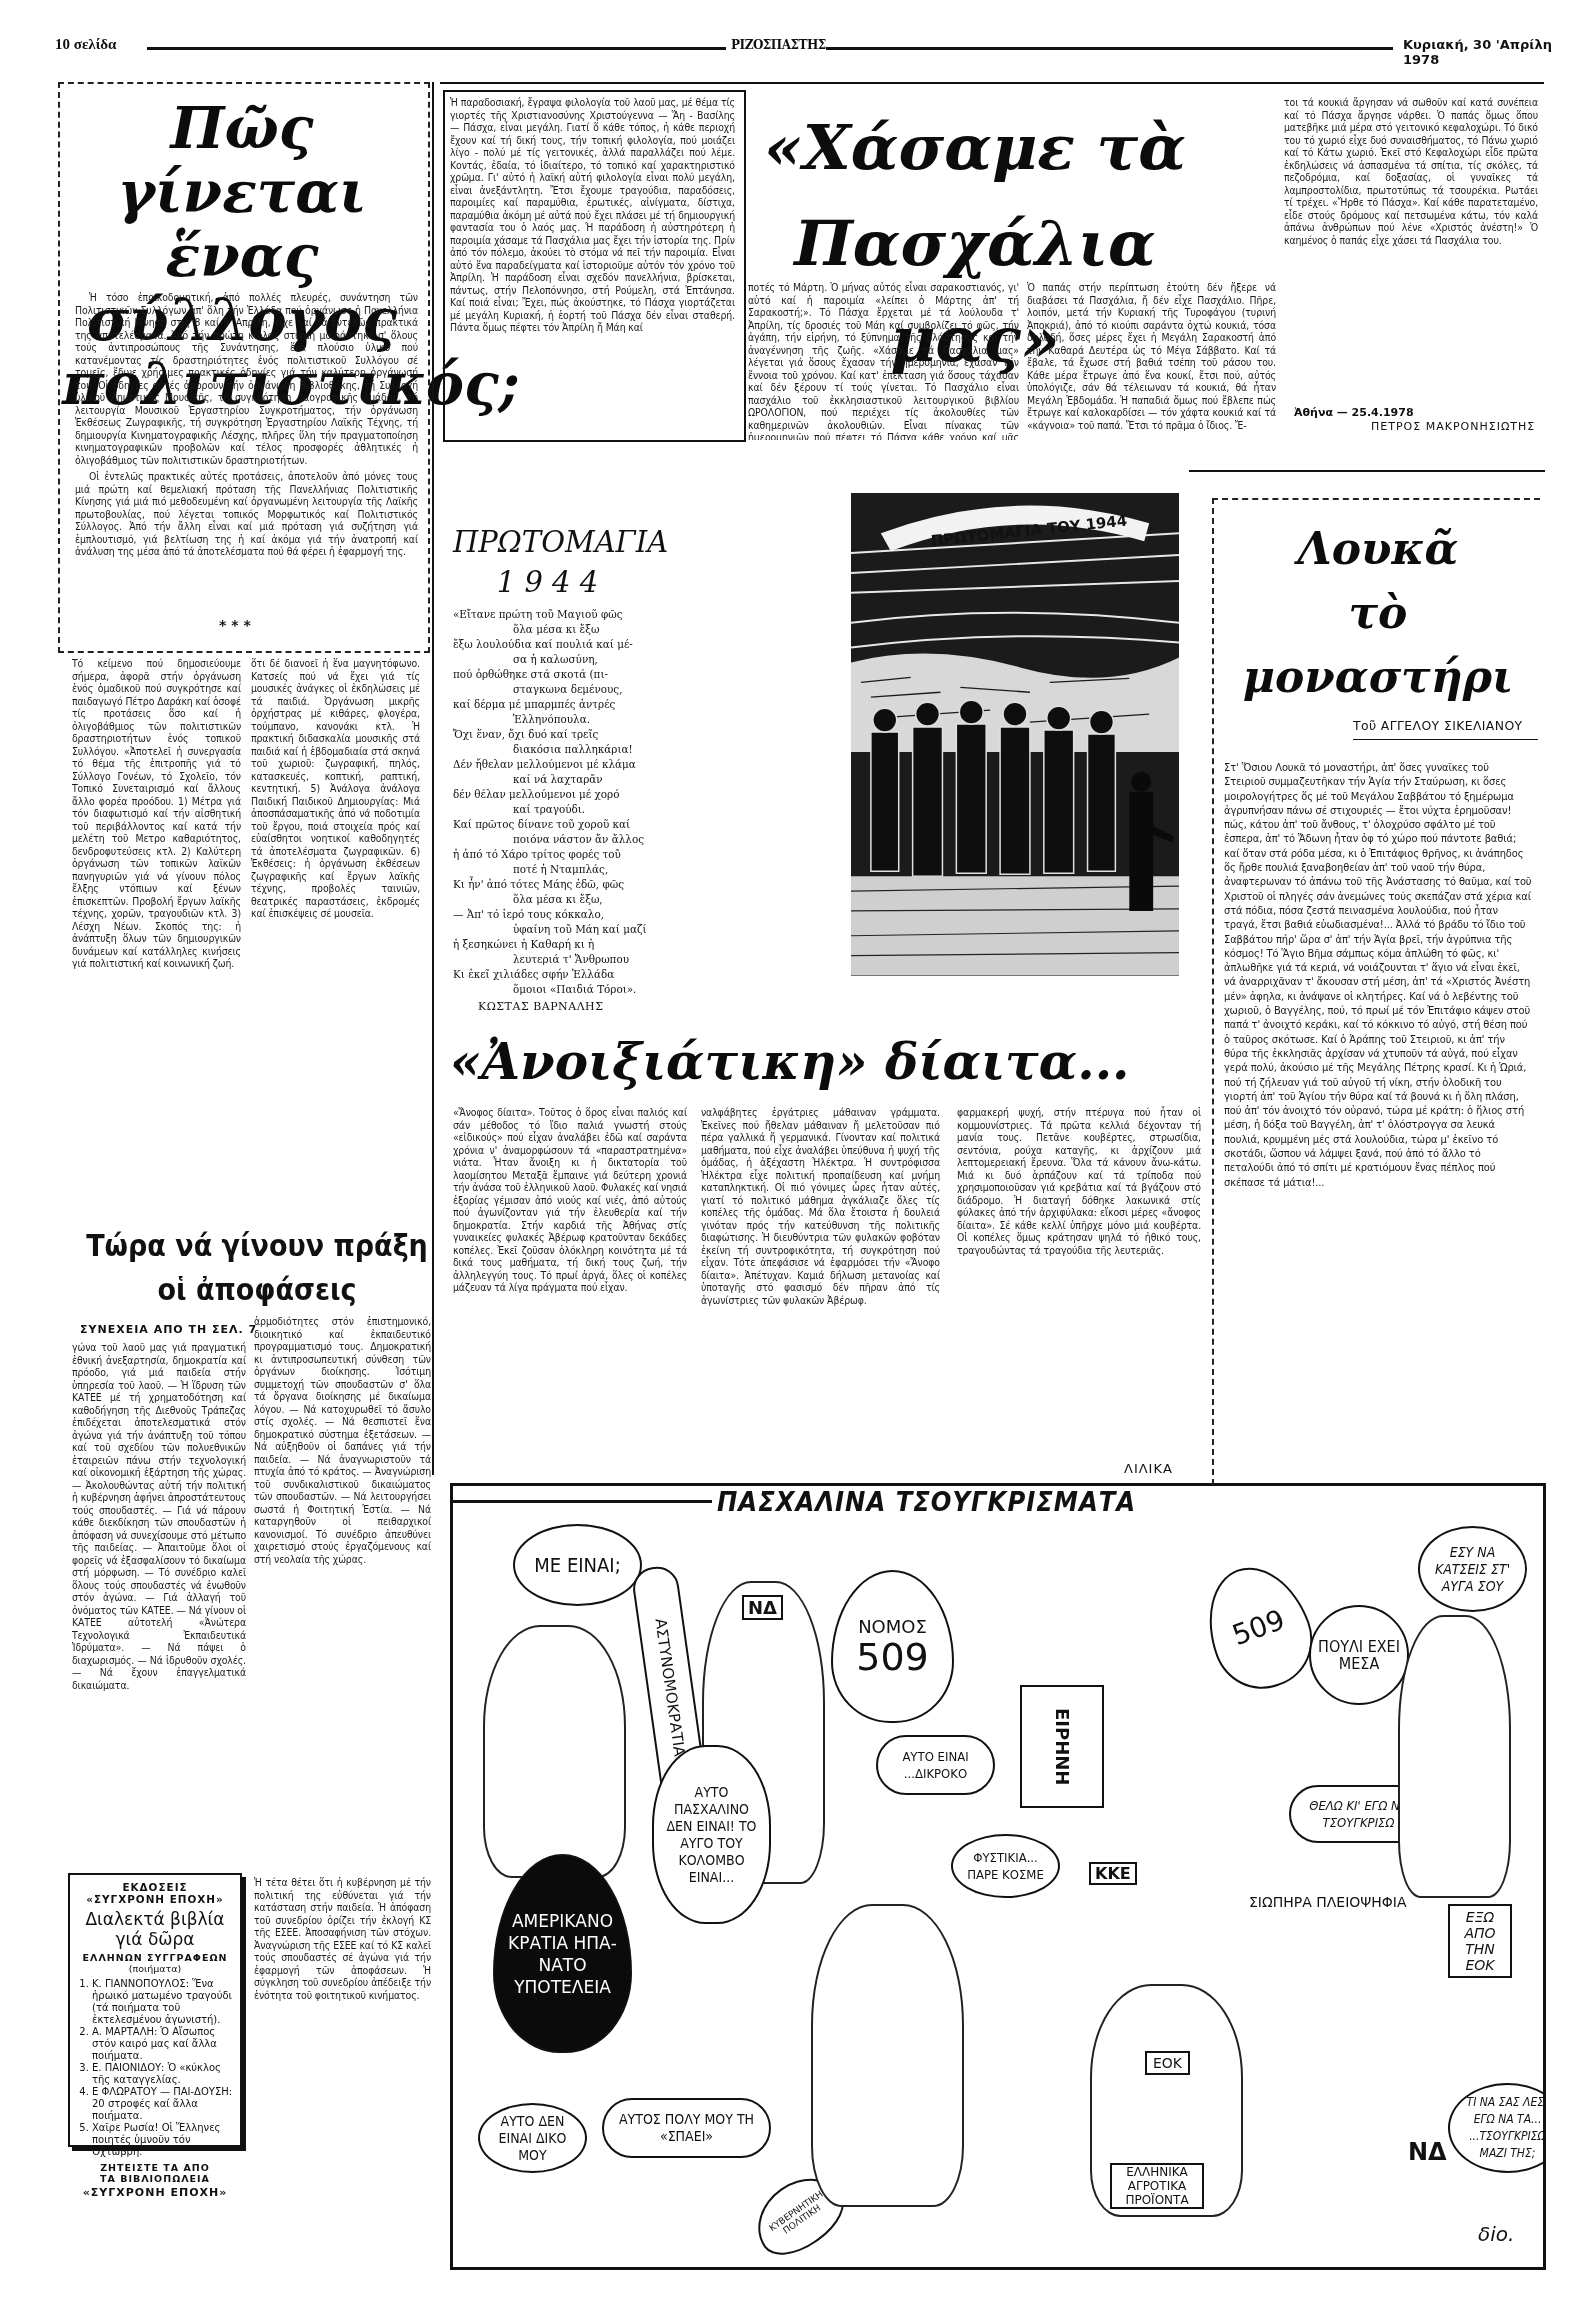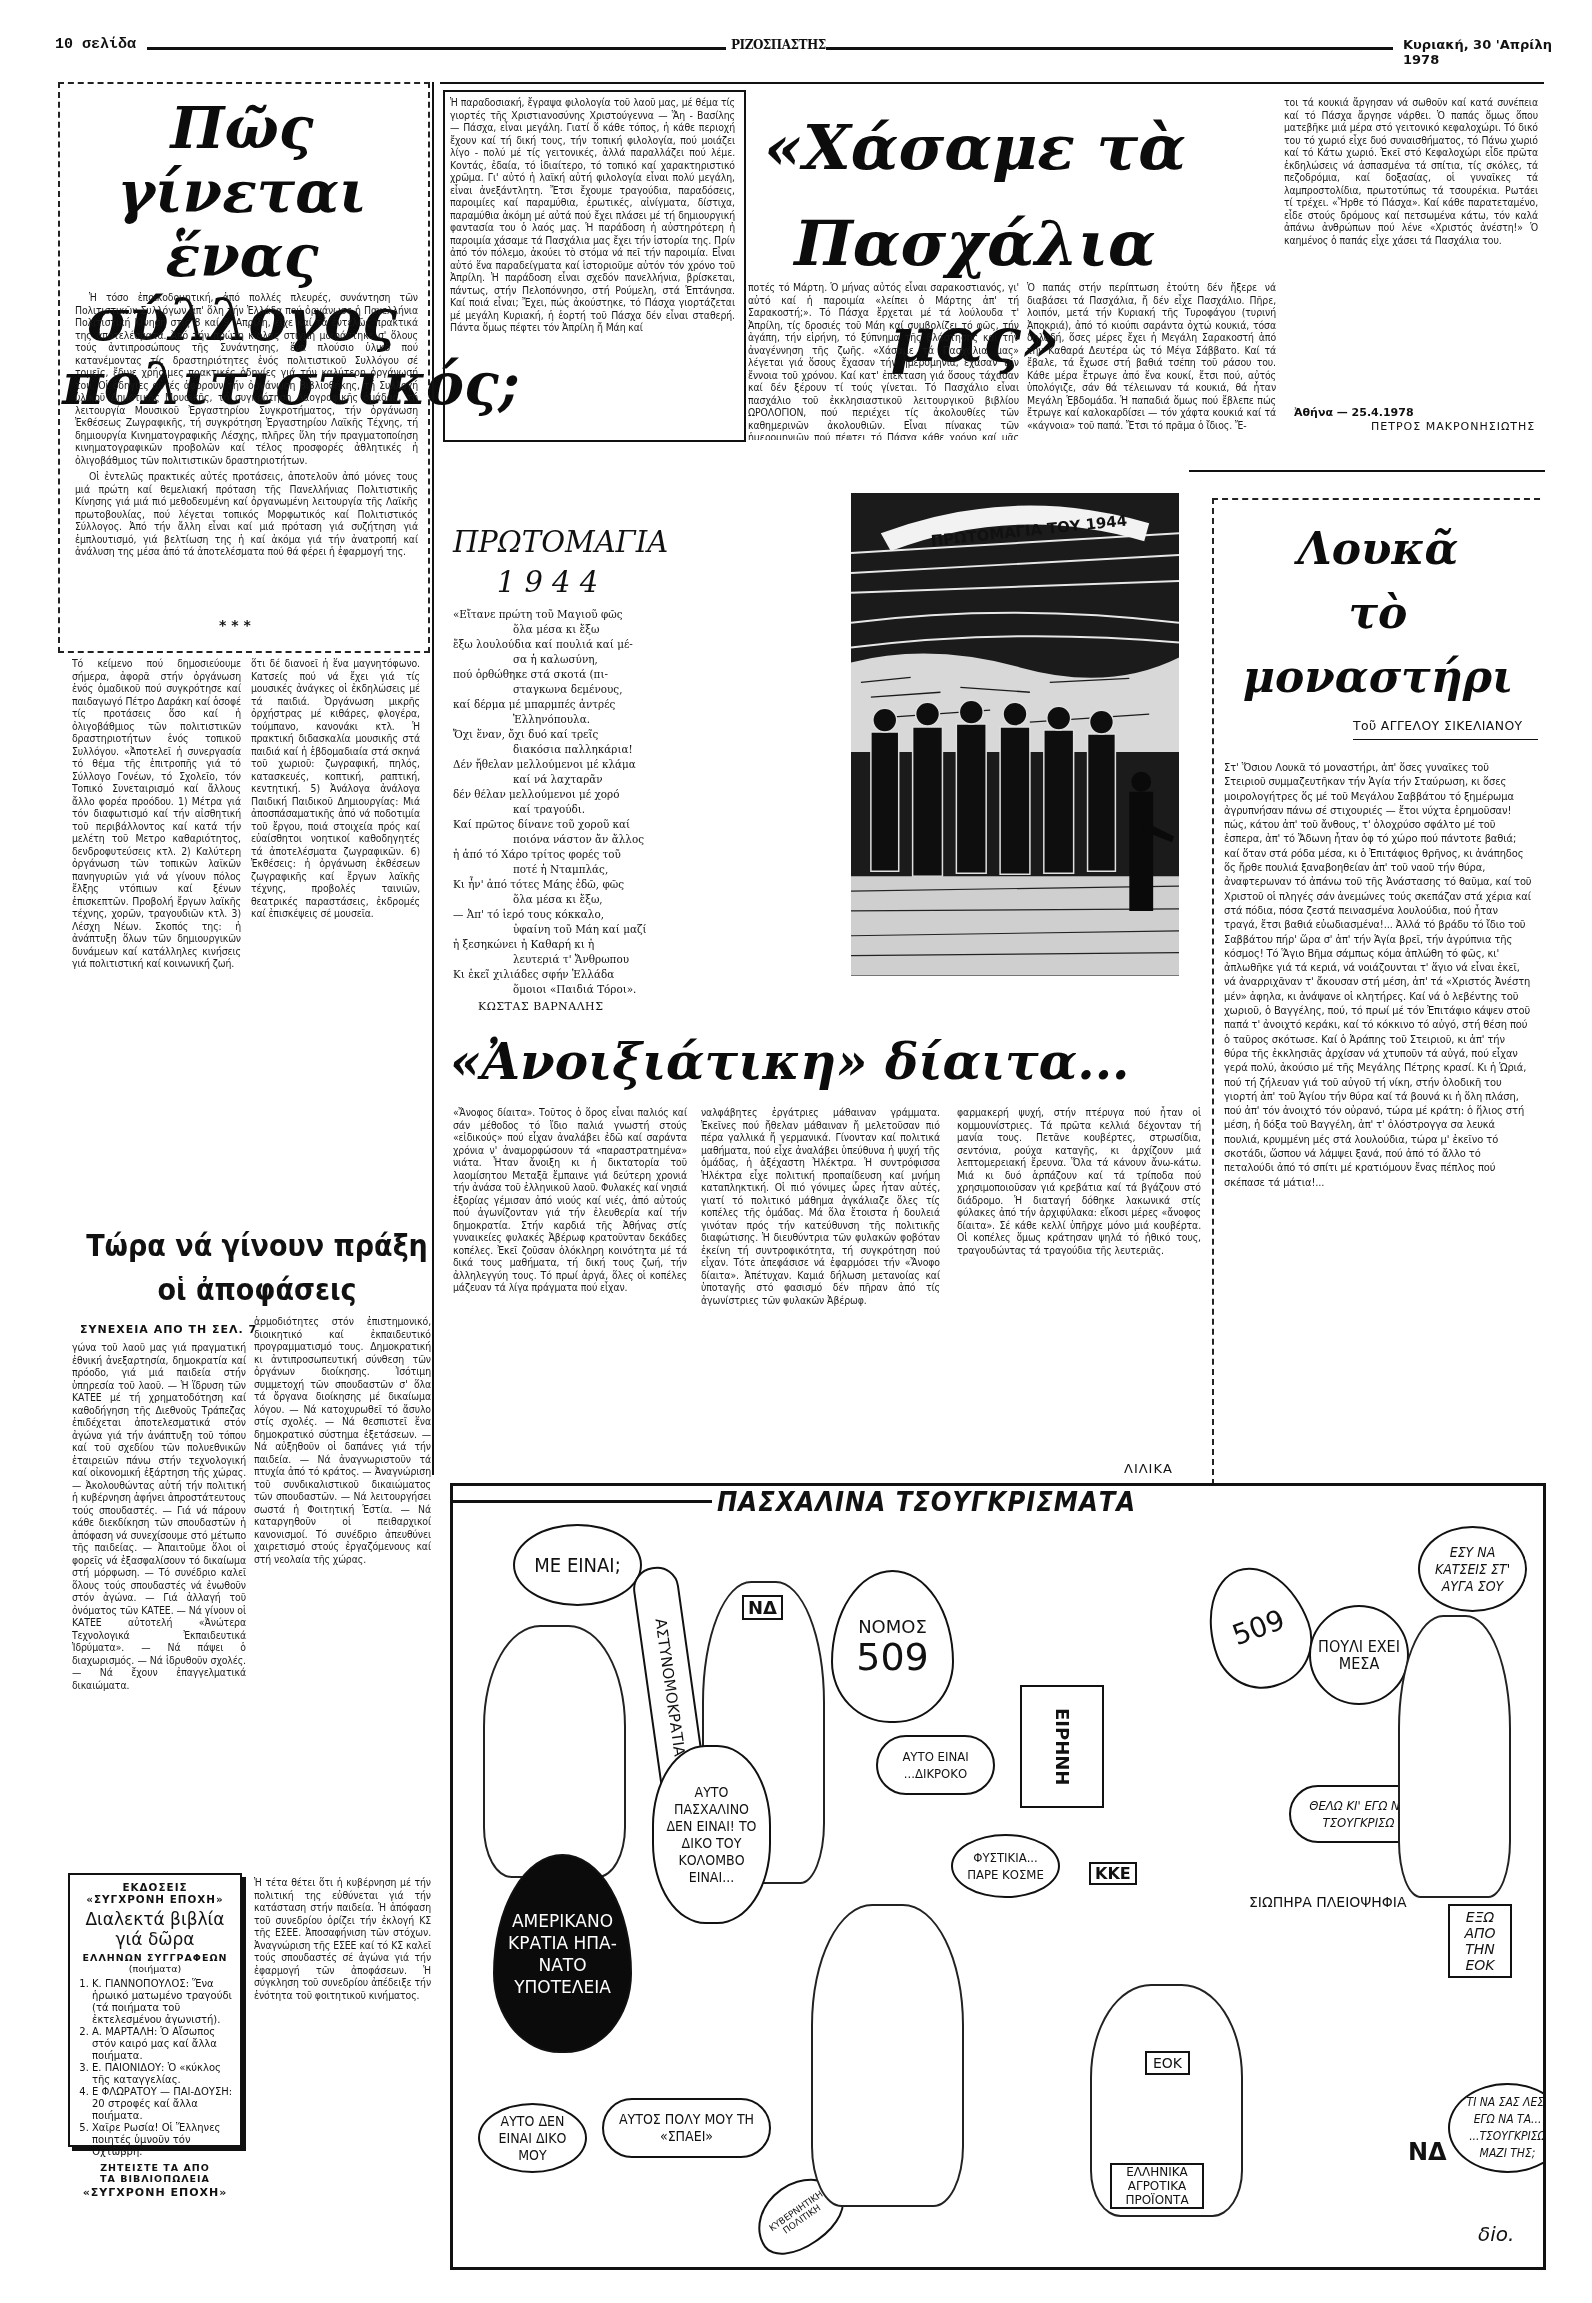--- a/index.html
+++ b/index.html
@@ -3,21 +3,21 @@
 <meta charset="utf-8">
 <style>
   html, body { margin:0; padding:0; background:#fff; }
   body { width:1592px; height:2303px; position:relative; overflow:hidden; color:#111;
          font-family:"DejaVu Sans", sans-serif; }
   .abs { position:absolute; }
   .rule { position:absolute; background:#111; }
   .txt { font-family:"DejaVu Sans Condensed","DejaVu Sans", sans-serif; font-size:10.4px; line-height:12.5px;
          text-align:justify; color:#1a1a1a; letter-spacing:-0.1px; }
   .txt p { margin:0; text-indent:14px; }
-  .hdr-page { left:55px; top:36px; font-size:15px; font-weight:bold; font-family:Liberation Mono, monospace; }
+  .hdr-page { left:55px; top:36px; font-size:15px; font-weight:bold; font-family:Liberation Serif, serif; }
   .hdr-mast { left:731px; top:38px; font-size:12px; font-weight:bold; letter-spacing:-0.5px; font-family:"DejaVu Serif", serif; }
   .hdr-date { left:1403px; top:37px; font-size:13px; font-weight:bold; font-family:"DejaVu Sans", sans-serif; }
   .dashed-box { position:absolute; border:2px dashed #222; }
   .bigtitle { font-family:"DejaVu Serif", serif; font-style:italic; font-weight:900; text-align:center; color:#0c0c0c; }
   .cartoon { position:absolute; left:450px; top:1483px; width:1090px; height:781px; border:3px solid #111; background:#fff; overflow:hidden; }
   .bubble { position:absolute; border:2px solid #111; border-radius:50%; background:#fff;
             font-family:"DejaVu Sans Condensed","DejaVu Sans", sans-serif; font-size:15px; text-align:center;
             display:flex; align-items:center; justify-content:center; line-height:17px; padding:6px; box-sizing:border-box; }
   .figure { position:absolute; border:2px solid #222; border-radius:40% 40% 20% 20%; background:#fff; }
   .egg { position:absolute; border:2px solid #111; border-radius:50% 50% 48% 48% / 60% 60% 40% 40%; background:#fff;
@@ -204,21 +204,21 @@
   <div class="figure" style="left:249px;top:95px;width:119px;height:299px;"></div>
   <div class="abs" style="left:289px;top:109px;font-weight:bold;font-size:18px;border:2px solid #111;padding:0 4px;">ΝΔ</div>
 
   <div class="egg" style="left:378px;top:84px;width:119px;height:149px;flex-direction:column;font-size:18px;">
     <div>ΝΟΜΟΣ</div>
     <div style="font-size:38px;line-height:40px;">509</div>
   </div>
   <div class="bubble" style="left:423px;top:249px;width:119px;height:60px;border-radius:30px;font-size:13px;">ΑΥΤΟ ΕΙΝΑΙ ...ΔΙΚΡΟΚΟ</div>
   <div class="abs" style="left:567px;top:199px;width:80px;height:119px;border:2px solid #111;writing-mode:vertical-rl;font-weight:bold;font-size:18px;display:flex;align-items:center;justify-content:center;">ΕΙΡΗΝΗ</div>
 
-  <div class="bubble" style="left:199px;top:259px;width:119px;height:179px;border-radius:45%;font-size:14px;">ΑΥΤΟ ΠΑΣΧΑΛΙΝΟ ΔΕΝ ΕΙΝΑΙ! ΤΟ ΔΙΚΟ ΤΟΥ ΚΟΛΟΜΒΟ ΕΙΝΑΙ...</div>
+  <div class="bubble" style="left:199px;top:259px;width:119px;height:179px;border-radius:45%;font-size:14px;">ΑΥΤΟ ΠΑΣΧΑΛΙΝΟ ΔΕΝ ΕΙΝΑΙ! ΤΟ ΑΥΓΟ ΤΟΥ ΚΟΛΟΜΒΟ ΕΙΝΑΙ...</div>
   <div class="bubble" style="left:498px;top:348px;width:109px;height:64px;font-size:13px;">ΦΥΣΤΙΚΙΑ... ΠΑΡΕ ΚΟΣΜΕ</div>
 
   <div class="egg" style="left:756px;top:80px;width:95px;height:119px;font-size:28px;transform:rotate(-20deg);">509</div>
   <div class="bubble" style="left:856px;top:119px;width:100px;height:100px;font-size:16px;">ΠΟΥΛΙ ΕΧΕΙ ΜΕΣΑ</div>
   <div class="bubble" style="left:965px;top:40px;width:109px;height:86px;font-size:14px;font-style:italic;">ΕΣΥ ΝΑ ΚΑΤΣΕΙΣ ΣΤ' ΑΥΓΑ ΣΟΥ</div>
   <div class="bubble" style="left:836px;top:299px;width:139px;height:58px;border-radius:30px;font-size:13px;font-style:italic;">ΘΕΛΩ ΚΙ' ΕΓΩ ΝΑ ΤΣΟΥΓΚΡΙΣΩ</div>
   <div class="figure" style="left:945px;top:129px;width:109px;height:279px;"></div>
 
   <div class="abs" style="left:796px;top:408px;font-size:14px;line-height:16px;">ΣΙΩΠΗΡΑ ΠΛΕΙΟΨΗΦΙΑ</div>
   <div class="abs" style="left:995px;top:418px;width:60px;height:70px;border:2px solid #111;font-size:14px;font-style:italic;display:flex;align-items:center;justify-content:center;text-align:center;line-height:16px;">ΕΞΩ ΑΠΟ ΤΗΝ ΕΟΚ</div>

